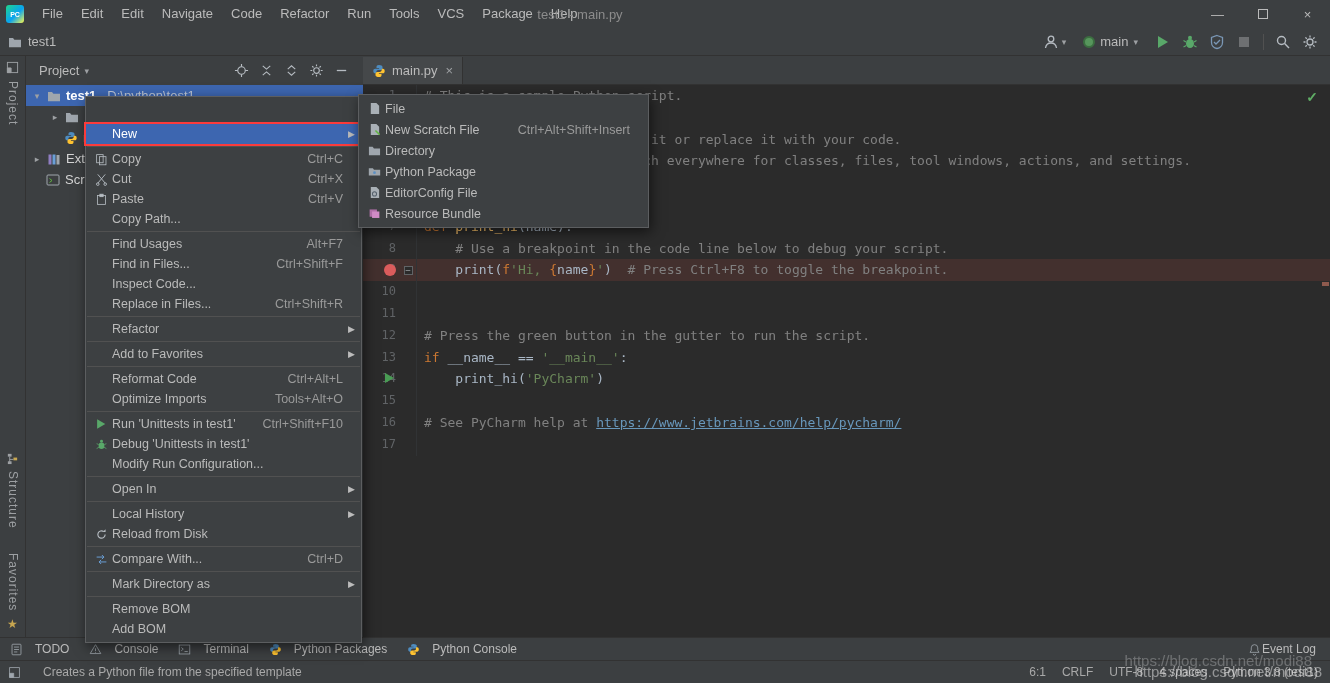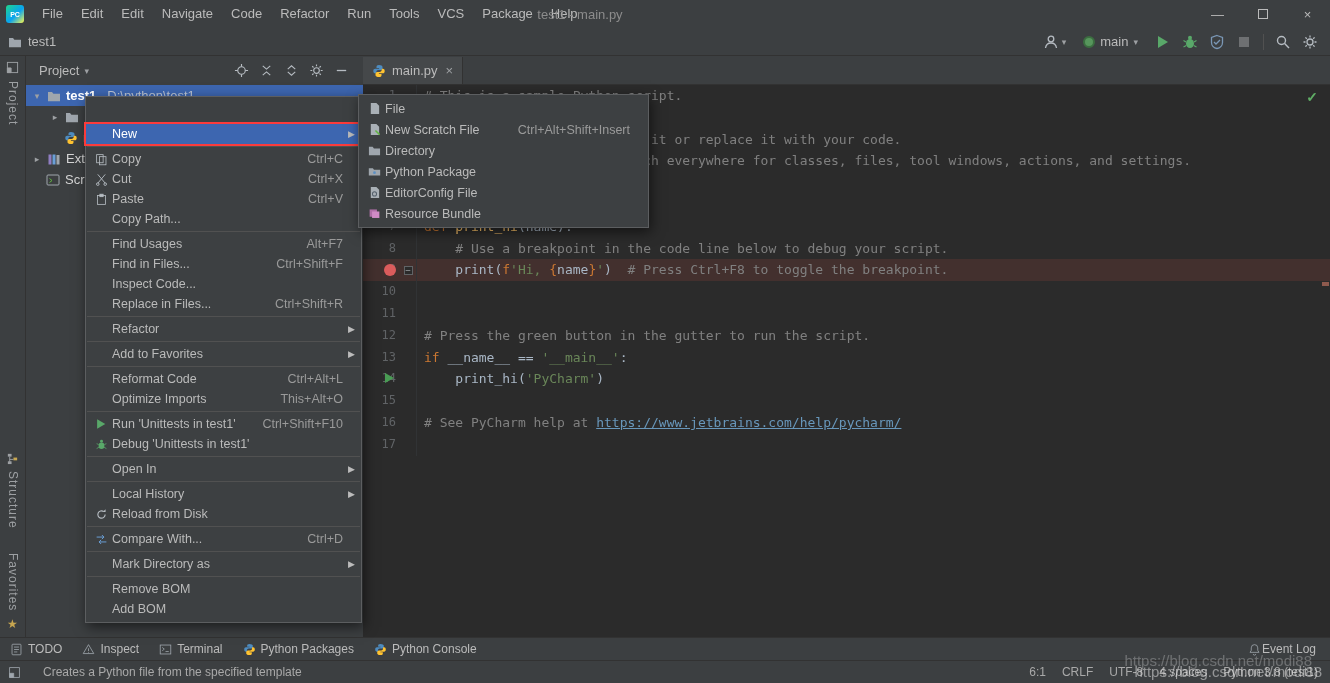--- a/index.html
+++ b/index.html
@@ -97,21 +97,21 @@
   .mi .lbl { padding-left:2px; white-space:nowrap; }
   .mi .sc { margin-left:auto; padding-left:18px; color:#9a9a9a; white-space:nowrap; }
   .mi .arr { position:absolute; right:6px; font-size:9px; color:#bbbbbb; }
   .mi.hl { background:#3d66b0; color:#ffffff;margin-top:24px; }
   .redbox { outline:2px solid #fb3b3b; outline-offset:0; z-index:2; }
   .sep { height:1px; background:#515151; margin:2px 1px; }
 
   
   .bottombar { position:absolute; left:0; right:0; bottom:23px; height:23px; background:#3c3f41;
                border-top:1px solid #323232; display:flex; align-items:center; font-size:12px; z-index:5; }
-  .bb-item { display:flex; align-items:center; gap:5px; padding:0 10px; height:23px; color:#bbbbbb; }
+  .bb-item { display:flex; align-items:center; gap:12px; padding:0 10px; height:23px; color:#bbbbbb; }
   .bb-right { margin-left:auto; display:flex; align-items:center; gap:1px; padding:0 14px; color:#bbbbbb; }
   .statusbar { position:absolute; left:0; right:0; bottom:0; height:23px; background:#3c3f41;
                border-top:1px solid #323232; display:flex; align-items:center; padding:0 8px;
                font-size:12px; color:#a9a9a9; z-index:5; }
   .sb-msg { margin-left:22px; }
   .sb-right { margin-left:auto; display:flex; align-items:center; gap:16px; padding-right:4px; }
   .watermark { position:absolute; right:8px; bottom:3px; font-size:15px; color:rgba(255,255,255,.45);
                z-index:60; pointer-events:none; font-family:"Liberation Sans",sans-serif; }
   .watermark2 { right:18px; bottom:14px; color:rgba(255,255,255,.26); }
 </style>
@@ -496,21 +496,21 @@
       </div>
     <div class="sep"></div>
     <div class="mi">
         <span class="ic"></span>
         <span class="lbl">Reformat Code</span>
         <span class="sc">Ctrl+Alt+L</span>
       </div>
     <div class="mi">
         <span class="ic"></span>
         <span class="lbl">Optimize Imports</span>
-        <span class="sc">This+Alt+O</span>
+        <span class="sc">Tools+Alt+O</span>
       </div>
     <div class="sep"></div>
     <div class="mi">
         <span class="ic">
           <svg class="i" width="12" height="12" viewBox="0 0 14 14">
             <path d="M2.5 1.5l9.5 5.5-9.5 5.5z" fill="#59a869"></path>
           </svg>
         </span>
         <span class="lbl">Run 'Unittests in test1'</span>
         <span class="sc">Ctrl+Shift+F10</span>
@@ -522,20 +522,24 @@
               <ellipse cx="8" cy="9.5" rx="3.6" ry="4"></ellipse>
               <circle cx="8" cy="4" r="1.8"></circle>
             </g>
             <g stroke="#59a869">
               <path d="M2 7l2.5 1M2 13l2.8-1.6M14 7l-2.5 1M14 13l-2.8-1.6"></path>
             </g>
           </svg>
         </span>
         <span class="lbl">Debug 'Unittests in test1'</span>
       </div>
+    <div class="mi">
+        <span class="ic"></span>
+        <span class="lbl">Modify Run Configuration...</span>
+      </div>
     <div class="sep"></div>
     <div class="mi">
         <span class="ic"></span>
         <span class="lbl">Open In</span>
         <span class="arr">▶</span>
       </div>
     <div class="sep"></div>
     <div class="mi">
         <span class="ic"></span>
         <span class="lbl">Local History</span>
@@ -646,21 +650,21 @@
         </svg>
       <span>TODO</span>
     </span>
     <span class="bb-item">
       <svg class="i" width="13" height="13" viewBox="0 0 16 16">
           <g fill="none" stroke="#9fa6ad">
             <path d="M8 2l6.5 11h-13z"></path>
             <path d="M8 6.5v3.5M8 11.5v.8"></path>
           </g>
         </svg>
-      <span>Inspect</span>
+      <span>Console</span>
     </span>
     <span class="bb-item">
       <svg class="i" width="13" height="13" viewBox="0 0 16 16">
           <g fill="none" stroke="#9fa6ad">
             <rect x="1.5" y="2.5" width="13" height="11"></rect>
             <path d="M4 5.5l2.5 2L4 9.5M8 10.5h4"></path>
           </g>
         </svg>
       <span>Terminal</span>
     </span>

